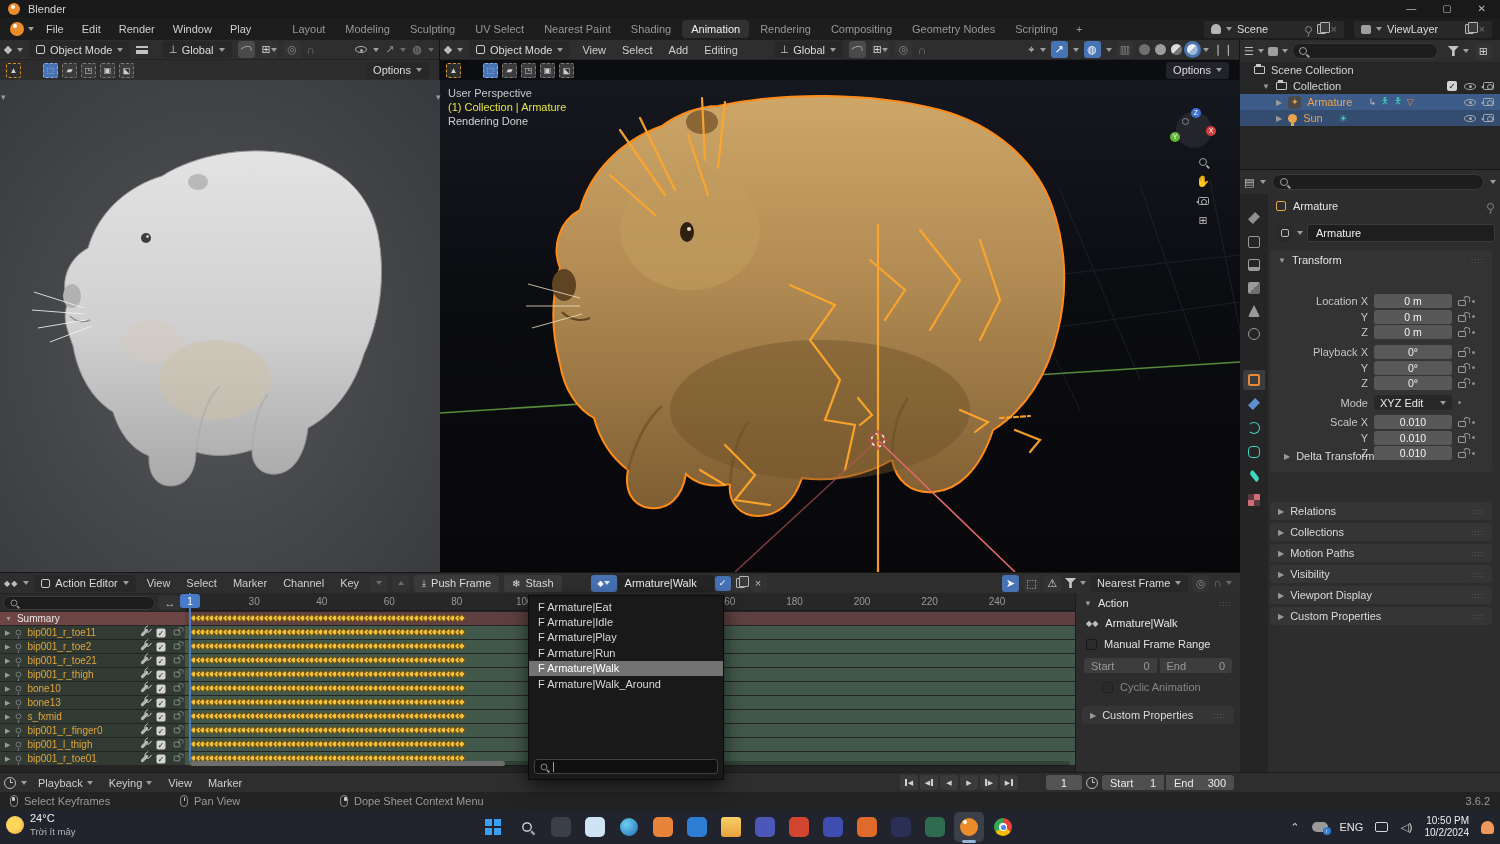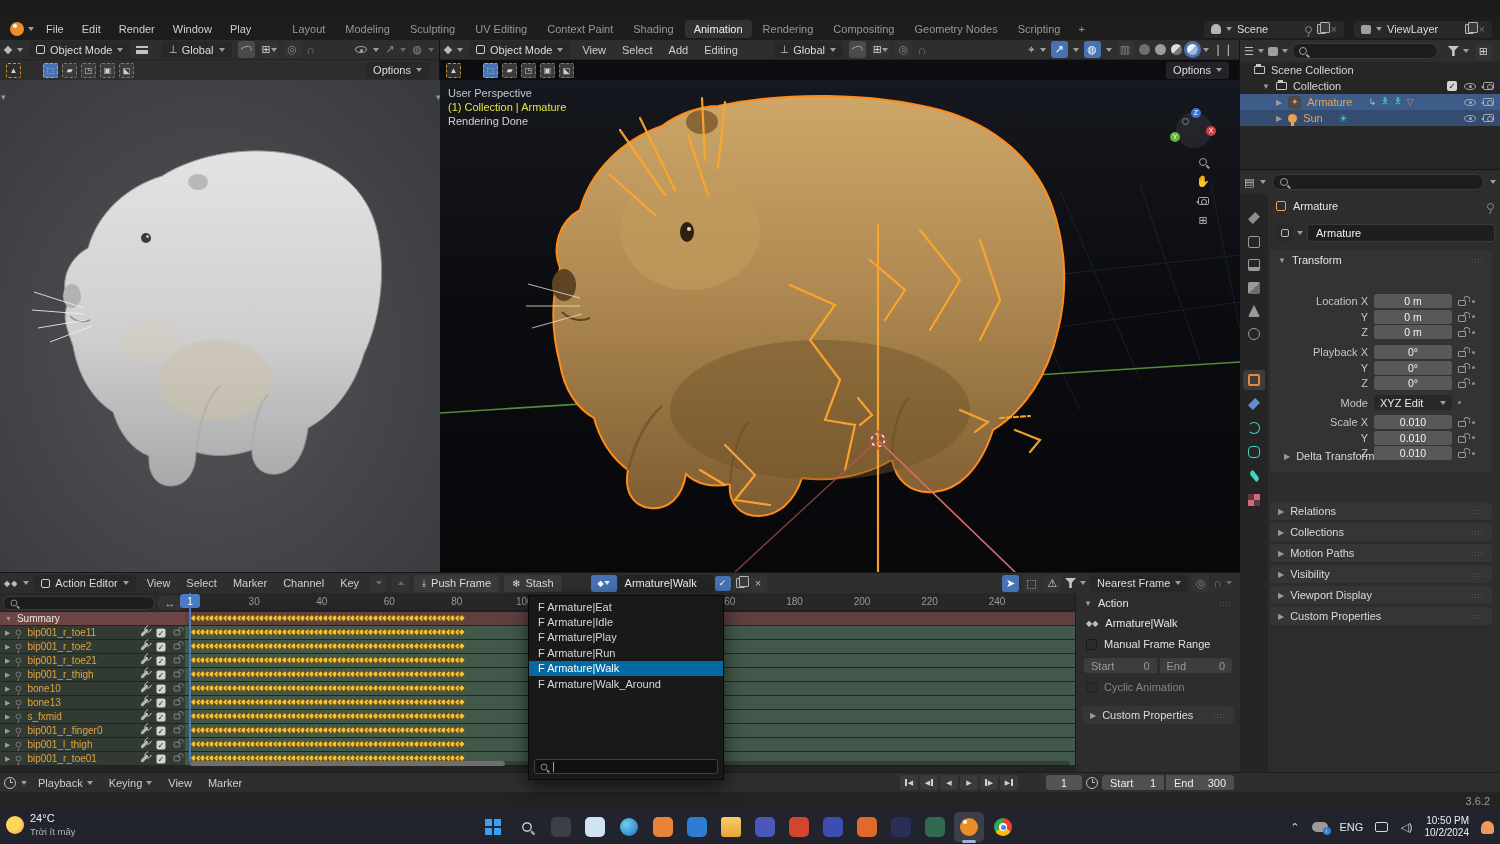--- a/index.html
+++ b/index.html
@@ -69,47 +69,56 @@
   .mouse::after { content:'';position:absolute;background:#c9c9c9;border-radius:1px; }
   .mouse.mleft::after { left:0.5px;top:0.5px;width:3px;height:4px; }
   .mouse.mmid::after { left:2.5px;top:1px;width:1.6px;height:4px; }
   .mouse.mright::after { right:0.5px;top:0.5px;width:3px;height:4px; }
   
   .tb-icon { width:30px;height:30px;border-radius:5px;display:flex;align-items:center;justify-content:center;position:relative; }
   .tb-glyph { width:20px;height:20px;border-radius:5px; }
   .win4 { width:16px;height:16px;display:grid;grid-template-columns:7px 7px;grid-template-rows:7px 7px;gap:2px; }
   .win4 span { background:#3aa0f3; }
   .dd-item { height:15.4px;display:flex;align-items:center;padding-left:9px;color:#d8d8d8; }
-  .dd-item.sel { background:#0369a1;color:#fff; }
+  .dd-item.sel { background:#737373;color:#fff; }
   .prop-tab { position:absolute;left:3px;width:22px;height:20px;display:flex;align-items:center;justify-content:center;border-radius:3px 0 0 3px; }
   .prop-tab.active { background:#3d3d3d; }
   .tabglyph { width:12px;height:12px;border-radius:2px; }
 </style>
 </head>
 <body>
 
 <div class="screen">
 
+  <div class="abs titlebar">
+    <span class="blogo"></span>
+    <span style="color:#d6d6d6;">Blender</span>
+    <div class="winctl">
+      <span>—</span>
+      <span>▢</span>
+      <span>✕</span>
+    </div>
+  </div>
 
   <div class="abs menubar">
     <span class="blogo" style="width:14px;height:14px;margin:0 4px;"></span>
     <span class="caret" style="margin-right:6px;"></span>
     <div class="rf" style="gap:6px;">
         <span class="menu-label">File</span>
         <span class="menu-label">Edit</span>
         <span class="menu-label">Render</span>
         <span class="menu-label">Window</span>
         <span class="menu-label">Play</span>
       </div>
     <div class="rf" id="workspace-tabs" style="margin-left:26px;gap:2px;">
         <div class="ws-tab">Layout</div>
         <div class="ws-tab">Modeling</div>
         <div class="ws-tab">Sculpting</div>
-        <div class="ws-tab">UV Editing</div>
-        <div class="ws-tab">Context Paint</div>
+        <div class="ws-tab">UV Select</div>
+        <div class="ws-tab">Nearest Paint</div>
         <div class="ws-tab">Shading</div>
         <div class="ws-tab active">Animation</div>
         <div class="ws-tab">Rendering</div>
         <div class="ws-tab">Compositing</div>
         <div class="ws-tab">Geometry Nodes</div>
         <div class="ws-tab">Scripting</div>
       </div>
     <span class="ws-tab">+</span>
     <div class="rf" style="position:absolute;right:8px;gap:10px;">
       <div class="pill" style="width:140px;">
@@ -1485,21 +1494,21 @@
       <div class="rf" style="padding:3px 8px;gap:3px;">
         <div class="rf" style="background:#3d3d3d;border-radius:3px 0 0 3px;height:15px;width:73px;padding:0 7px;color:#9a9a9a;justify-content:space-between;">
           <span>Start</span>
             <span>0</span>
         </div>
         <div class="rf" style="background:#3d3d3d;border-radius:0 3px 3px 0;height:15px;width:73px;padding:0 7px;color:#9a9a9a;justify-content:space-between;">
           <span>End</span>
             <span>0</span>
         </div>
       </div>
-      <div class="rf" style="padding:5px 10px;gap:7px;opacity:0.55;">
+      <div class="rf" style="padding:5px 26px;gap:7px;opacity:0.55;">
         <span class="i-cb-empty"></span>
           <span style="color:#c9c9c9;">Cyclic Animation</span>
       </div>
       <div class="rf" style="margin:8px 6px 0;background:#353535;border-radius:4px;height:18px;padding:0 8px;gap:6px;">
         <span class="exp">▶</span>
           <span style="color:#dadada;">Custom Properties</span>
         <span class="i-grip" style="margin-left:auto;">::::</span>
       </div>
     </div>
   </div>
@@ -1541,20 +1550,34 @@
           <span>1</span>
       </div>
       <div class="rf" style="background:#4f4f4f;border-radius:0 3px 3px 0;height:15px;width:68px;padding:0 8px;justify-content:space-between;color:#ececec;margin-left:-2px;">
         <span>End</span>
           <span>300</span>
       </div>
     </div>
   </div>
 
   <div class="abs rf" style="left:0;top:792px;width:1500px;height:18px;background:#232323;color:#9a9a9a;padding:0 10px;">
+    <div class="rf" id="status-hints" style="gap:0;">
+        <div class="rf" style="gap: 6px; width: 170px;">
+          <span class="mouse mleft"></span>
+          <span>Select Keyframes</span>
+        </div>
+        <div class="rf" style="gap: 6px; width: 160px;">
+          <span class="mouse mmid"></span>
+          <span>Pan View</span>
+        </div>
+        <div class="rf" style="gap: 6px; width: 220px;">
+          <span class="mouse mright"></span>
+          <span>Dope Sheet Context Menu</span>
+        </div>
+      </div>
     <span style="margin-left:auto;">3.6.2</span>
   </div>
 
   <div class="abs" style="left:0;top:810px;width:1500px;height:34px;background:#21242c;">
     <div class="rf" style="position:absolute;left:6px;top:2px;gap:6px;">
       <span style="width:18px;height:18px;border-radius:50%;background:radial-gradient(circle at 35% 35%, #ffd65c 45%, #e8a23a 100%);display:inline-block;"></span>
       <div style="line-height:13px;">
         <div style="color:#f0f0f0;font-size:11px;">24°C</div>
         <div style="color:#b5b5b5;font-size:9.5px;">Trời ít mây</div>
       </div>

